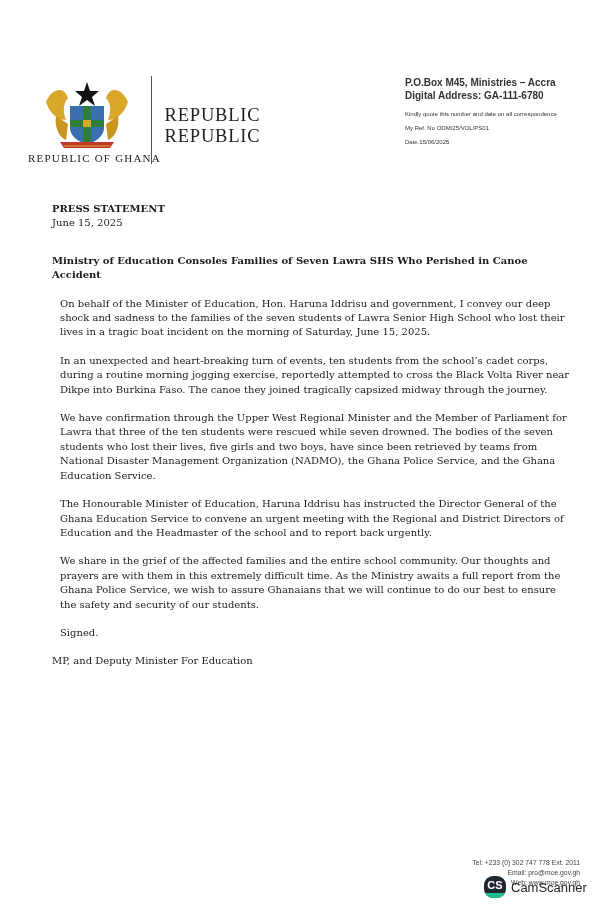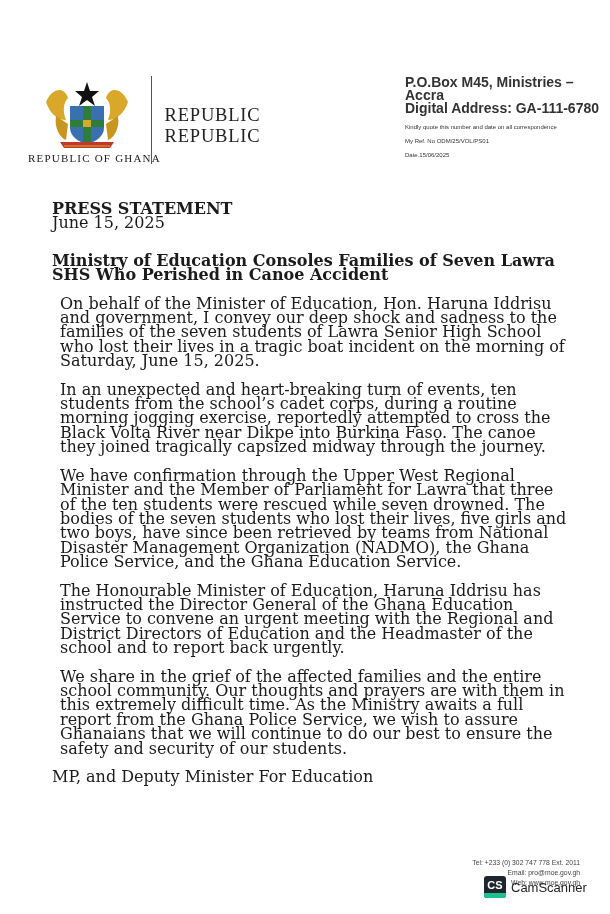--- a/index.html
+++ b/index.html
@@ -3,29 +3,29 @@
 <meta charset="utf-8">
 <style>
   html, body { margin:0; padding:0; }
   body { width:610px; height:914px; background:#ffffff; position:relative; overflow:hidden; color:#1a1a1a; }
   .header-logo { position:absolute; left:28px; top:76px; width:125px; height:90px; }
   .crest { position:absolute; left:14px; top:4px; width:90px; height:72px; }
   .republic { position:absolute; left:0; top:76px; width:125px; font-family:"Liberation Serif", serif; font-size:11px; letter-spacing:1.2px; color:#222; white-space:nowrap; }
   .vdiv { position:absolute; left:151px; top:76px; width:1px; height:88px; background:#555; }
   .ministry { position:absolute; left:155px; top:105px; width:115px; text-align:center; font-family:"Liberation Serif", serif; color:#222; font-size:18.5px; line-height:21px; letter-spacing:0.8px; }
   .contact { position:absolute; left:405px; top:76px; font-family:"Liberation Sans", sans-serif; }
-  .contact .addr { font-weight:bold; font-size:14px; line-height:13px; color:#333; }
+  .contact .addr { font-weight:bold; font-size:10px; line-height:13px; color:#333; }
   .contact .small { font-size:6px; color:#333; margin-top:7px; line-height:7px; }
-  .body { position:absolute; left:52px; top:202px; width:520px; font-family:"DejaVu Serif", serif; font-size:16px; line-height:14.4px; color:#1b1b1b; }
+  .body { position:absolute; left:52px; top:202px; width:520px; font-family:"DejaVu Serif", serif; font-size:10px; line-height:14.4px; color:#1b1b1b; }
   .body p { margin:0 0 14px 8px; }
   .label-bold { font-weight:bold; }
   .title { font-weight:bold; margin:0 0 14px 0; }
   .footer { position:absolute; left:440px; top:858px; width:140px; text-align:right; font-family:"Liberation Sans", sans-serif; font-size:6.8px; line-height:10px; color:#444; }
   .camscanner { position:absolute; left:484px; top:876px; height:22px; display:flex; align-items:center; }
-  .cs-badge { width:22px; height:22px; border-radius:3px; background:#1f2630; position:relative; overflow:hidden; color:#fff; font-family:"Liberation Sans", sans-serif; font-weight:bold; font-size:11px; line-height:18px; text-align:center; }
+  .cs-badge { width:22px; height:22px; border-radius:9px; background:#1f2630; position:relative; overflow:hidden; color:#fff; font-family:"Liberation Sans", sans-serif; font-weight:bold; font-size:11px; line-height:18px; text-align:center; }
   .cs-badge::after { content:""; position:absolute; left:0; right:0; bottom:0; height:5px; background:#1fbf8f; }
   .cs-text { margin-left:5px; font-family:"Liberation Sans", sans-serif; font-size:13px; color:#222; }
 </style>
 </head>
 <body>
 
 <div class="header-logo">
   <svg class="crest" viewBox="0 0 90 72">
 
     <path d="M4 22 C10 8, 22 6, 26 18 C22 22, 20 30, 24 40 C16 40, 8 34, 4 22 Z" fill="#d9a82a"></path>
@@ -63,20 +63,21 @@
 
 <div class="body">
   <div class="label-bold">PRESS STATEMENT</div>
   <div style="margin-bottom:23px">June 15, 2025</div>
   <div class="title">Ministry of Education Consoles Families of Seven Lawra SHS Who Perished in Canoe Accident</div>
   <p>On behalf of the Minister of Education, Hon. Haruna Iddrisu and government, I convey our deep shock and sadness to the families of the seven students of Lawra Senior High School who lost their lives in a tragic boat incident on the morning of Saturday, June 15, 2025.</p>
   <p>In an unexpected and heart-breaking turn of events, ten students from the school’s cadet corps, during a routine morning jogging exercise, reportedly attempted to cross the Black Volta River near Dikpe into Burkina Faso. The canoe they joined tragically capsized midway through the journey.</p>
   <p>We have confirmation through the Upper West Regional Minister and the Member of Parliament for Lawra that three of the ten students were rescued while seven drowned. The bodies of the seven students who lost their lives, five girls and two boys, have since been retrieved by teams from National Disaster Management Organization (NADMO), the Ghana Police Service, and the Ghana Education Service.</p>
   <p>The Honourable Minister of Education, Haruna Iddrisu has instructed the Director General of the Ghana Education Service to convene an urgent meeting with the Regional and District Directors of Education and the Headmaster of the school and to report back urgently.</p>
   <p>We share in the grief of the affected families and the entire school community. Our thoughts and prayers are with them in this extremely difficult time. As the Ministry awaits a full report from the Ghana Police Service, we wish to assure Ghanaians that we will continue to do our best to ensure the safety and security of our students.</p>
+  <p>Signed.</p>
   <div>MP, and Deputy Minister For Education</div>
 </div>
 
 <div class="footer">
   <div>Tel: +233 (0) 302 747 778 Ext. 2011</div>
   <div>Email: pro@moe.gov.gh</div>
   <div>Web: www.moe.gov.gh</div>
 </div>
 
 <div class="camscanner">

